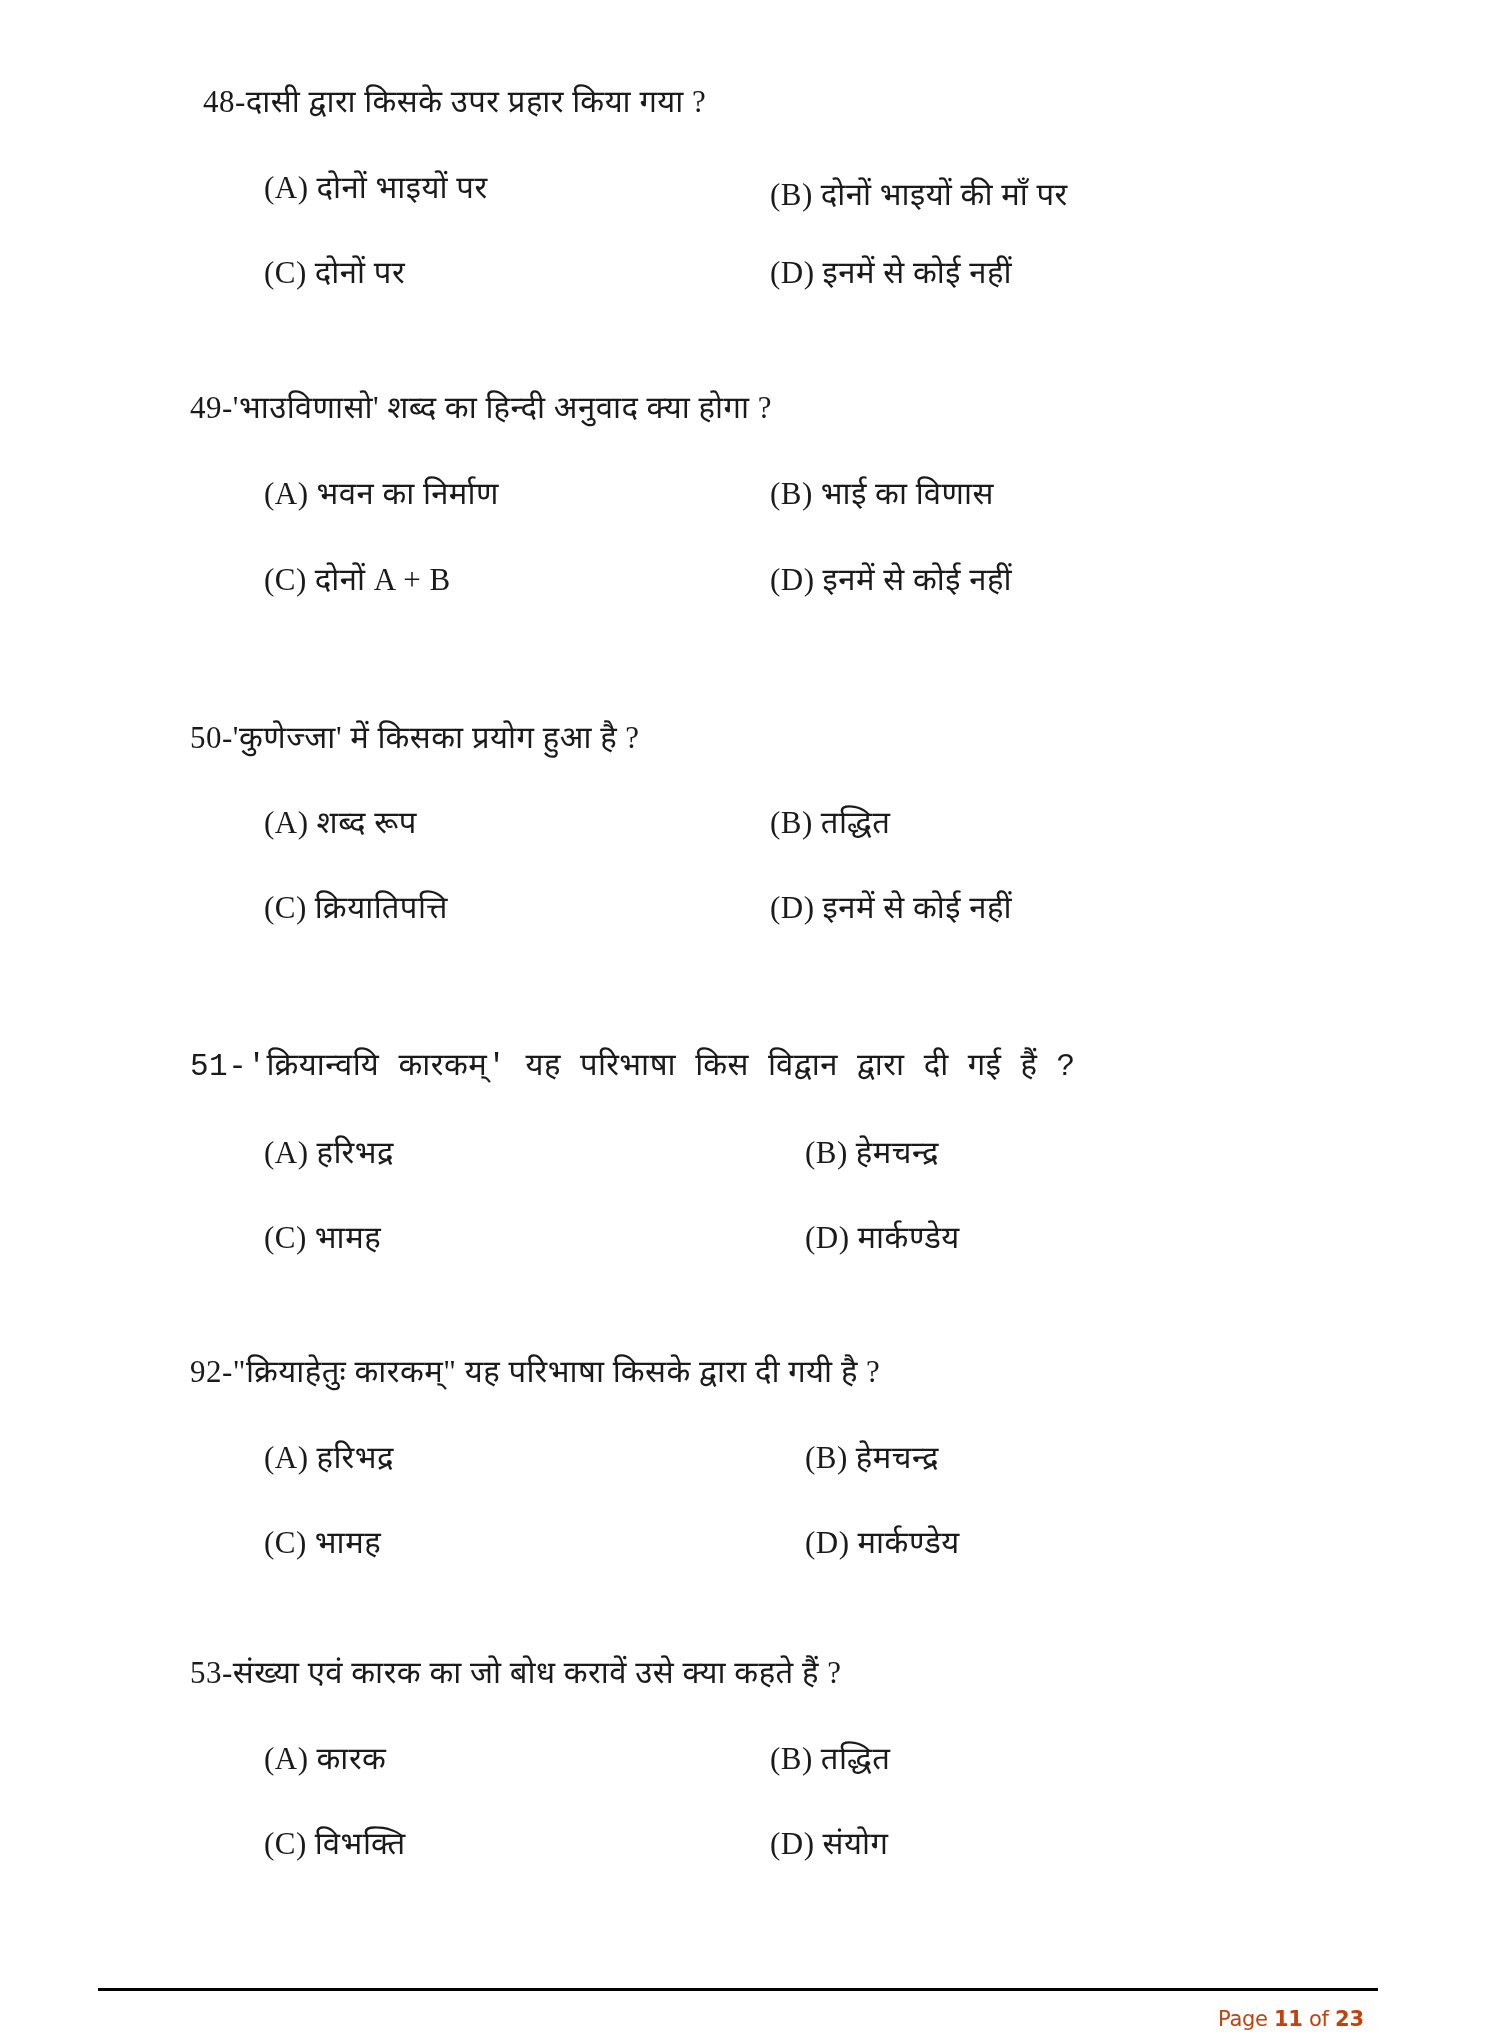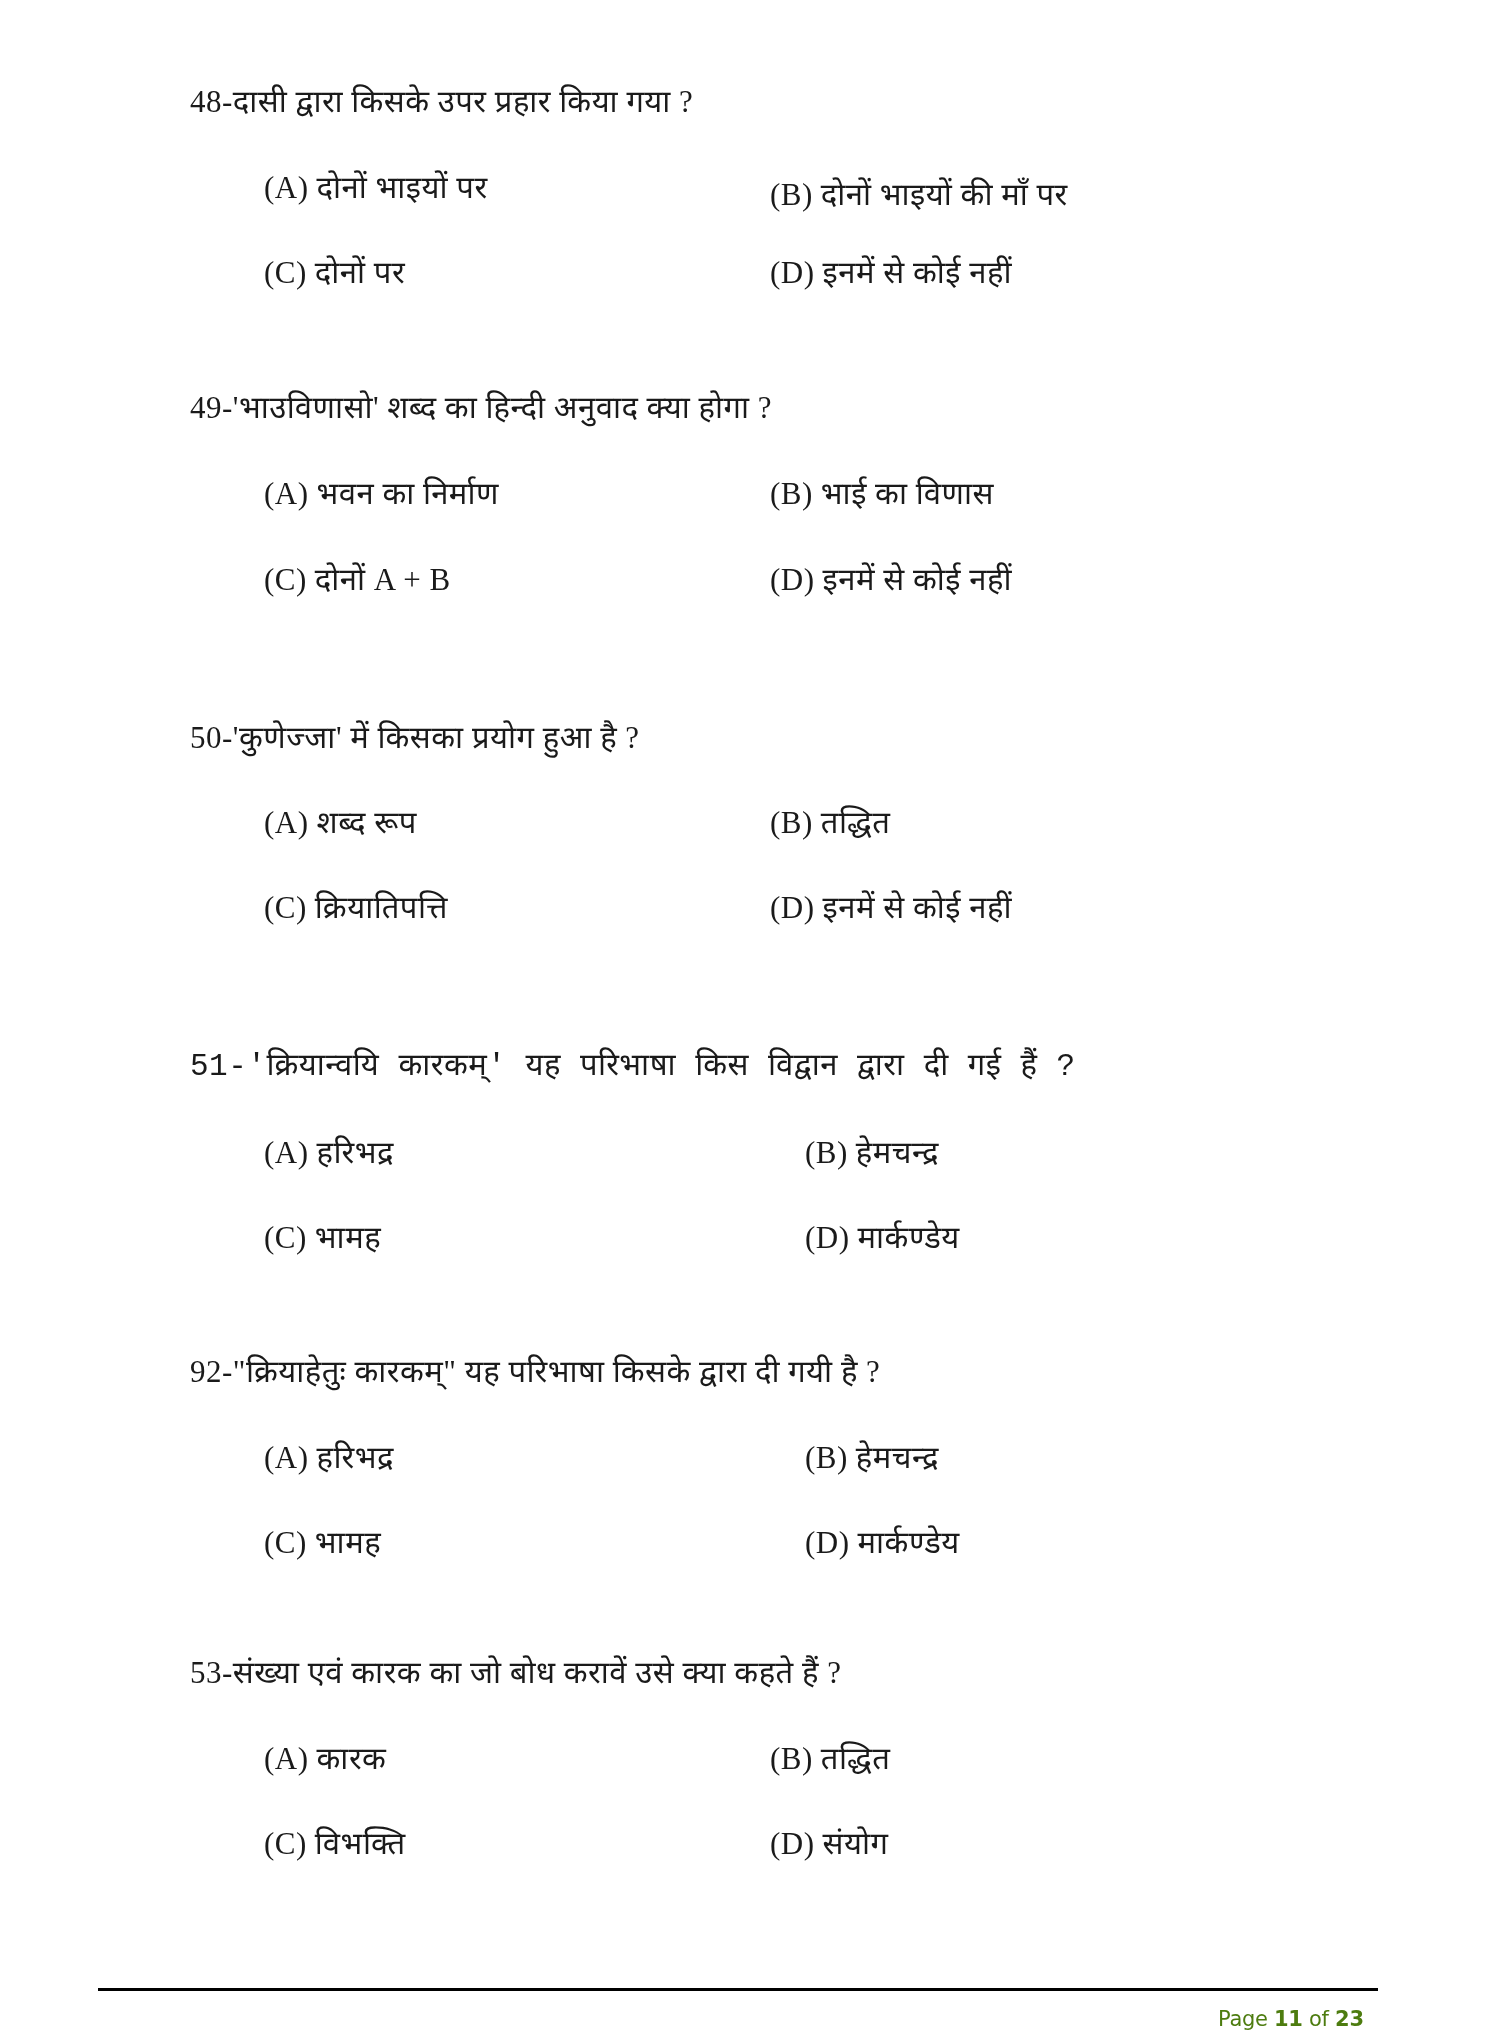--- a/index.html
+++ b/index.html
@@ -55,32 +55,32 @@
       height: 3px;
       background: #000;
     }
     .footer-page {
       position: absolute;
       left: 1218px;
       top: 2004px;
       font-family: "DejaVu Sans", "Liberation Sans", sans-serif;
       font-size: 21px;
       line-height: 30px;
-      color: #4d7c0f;
+      color: #c2410c;
       letter-spacing: -0.3px;
     }
     .footer-page b { font-weight: bold; }
   </style>
 </head>
 <body>
 
 <div class="page">
 
   <div class="question" style="top:0;">
-    <div class="q-text" style="top:82px;">
+    <div class="q-text" style="top:82px;margin-left:13px;">
       <span>48-</span><span>दासी द्वारा किसके उपर प्रहार किया गया ?</span>
     </div>
     <div class="opt left" style="top:168px;">
       <span class="opt-key">(A)</span><span>दोनों भाइयों पर</span>
     </div>
     <div class="opt right" style="top:175px;">
       <span class="opt-key">(B)</span><span>दोनों भाइयों की माँ पर</span>
     </div>
     <div class="opt left" style="top:253px;">
       <span class="opt-key">(C)</span><span>दोनों पर</span>

